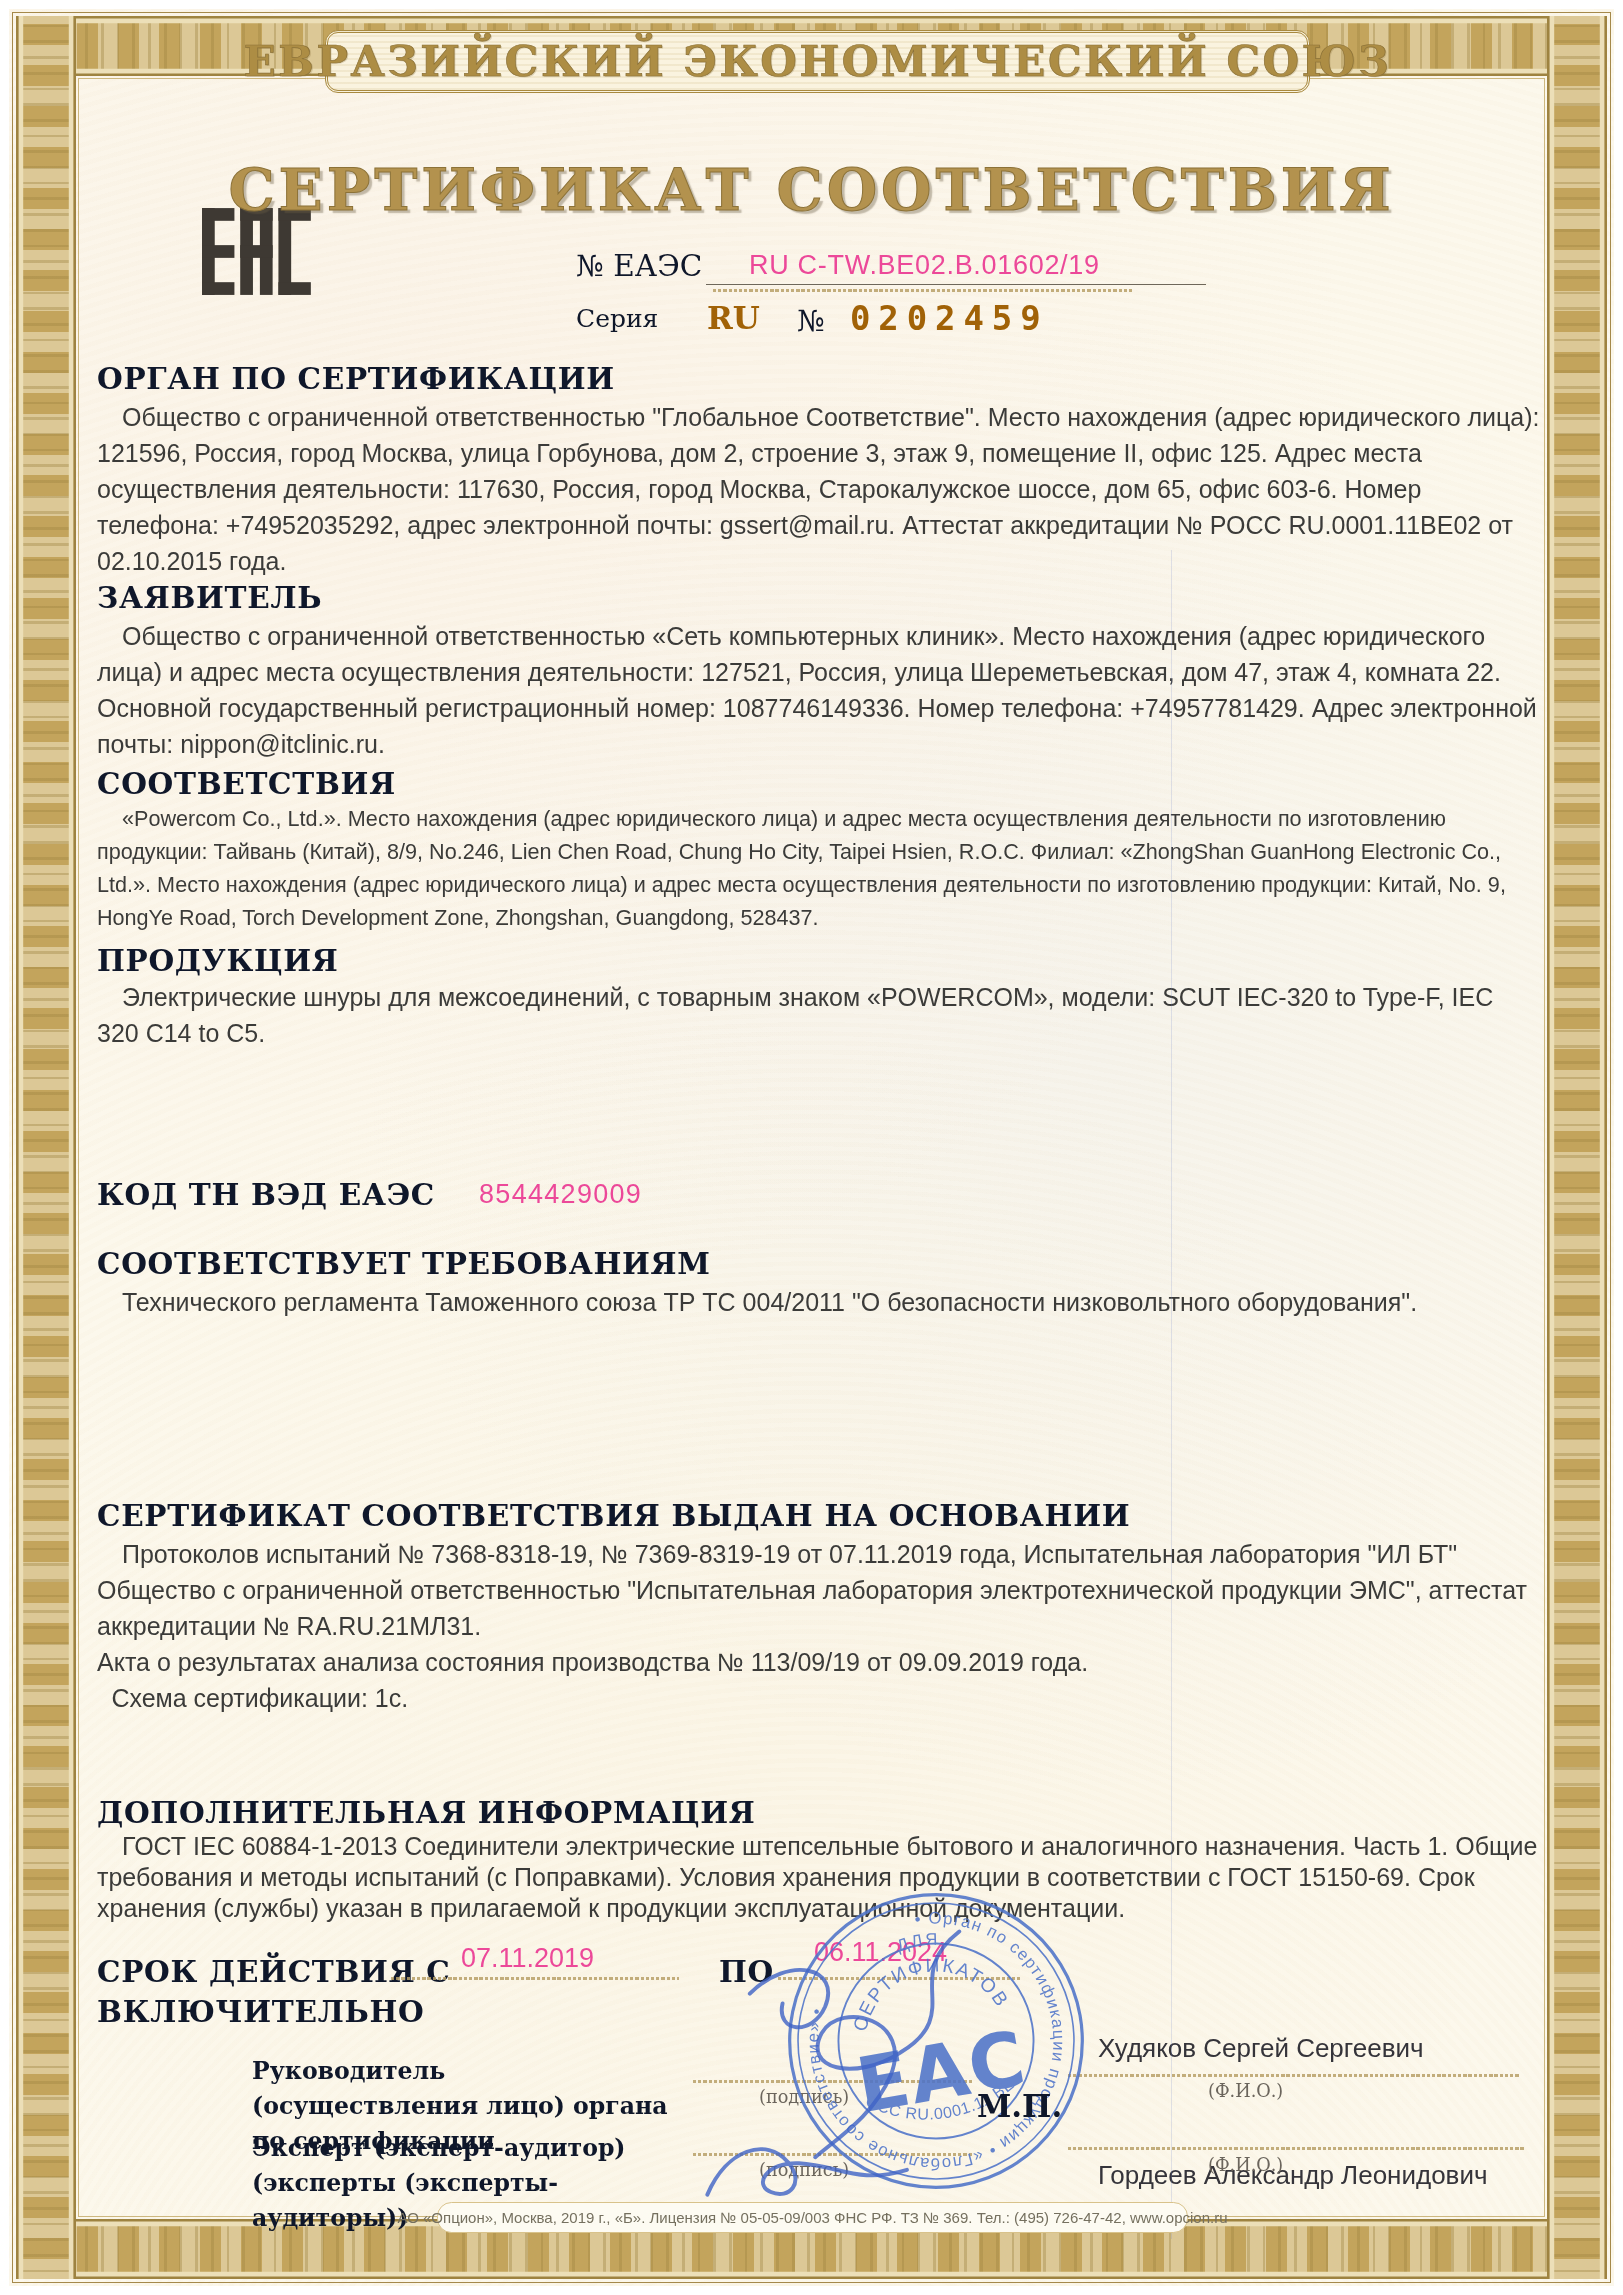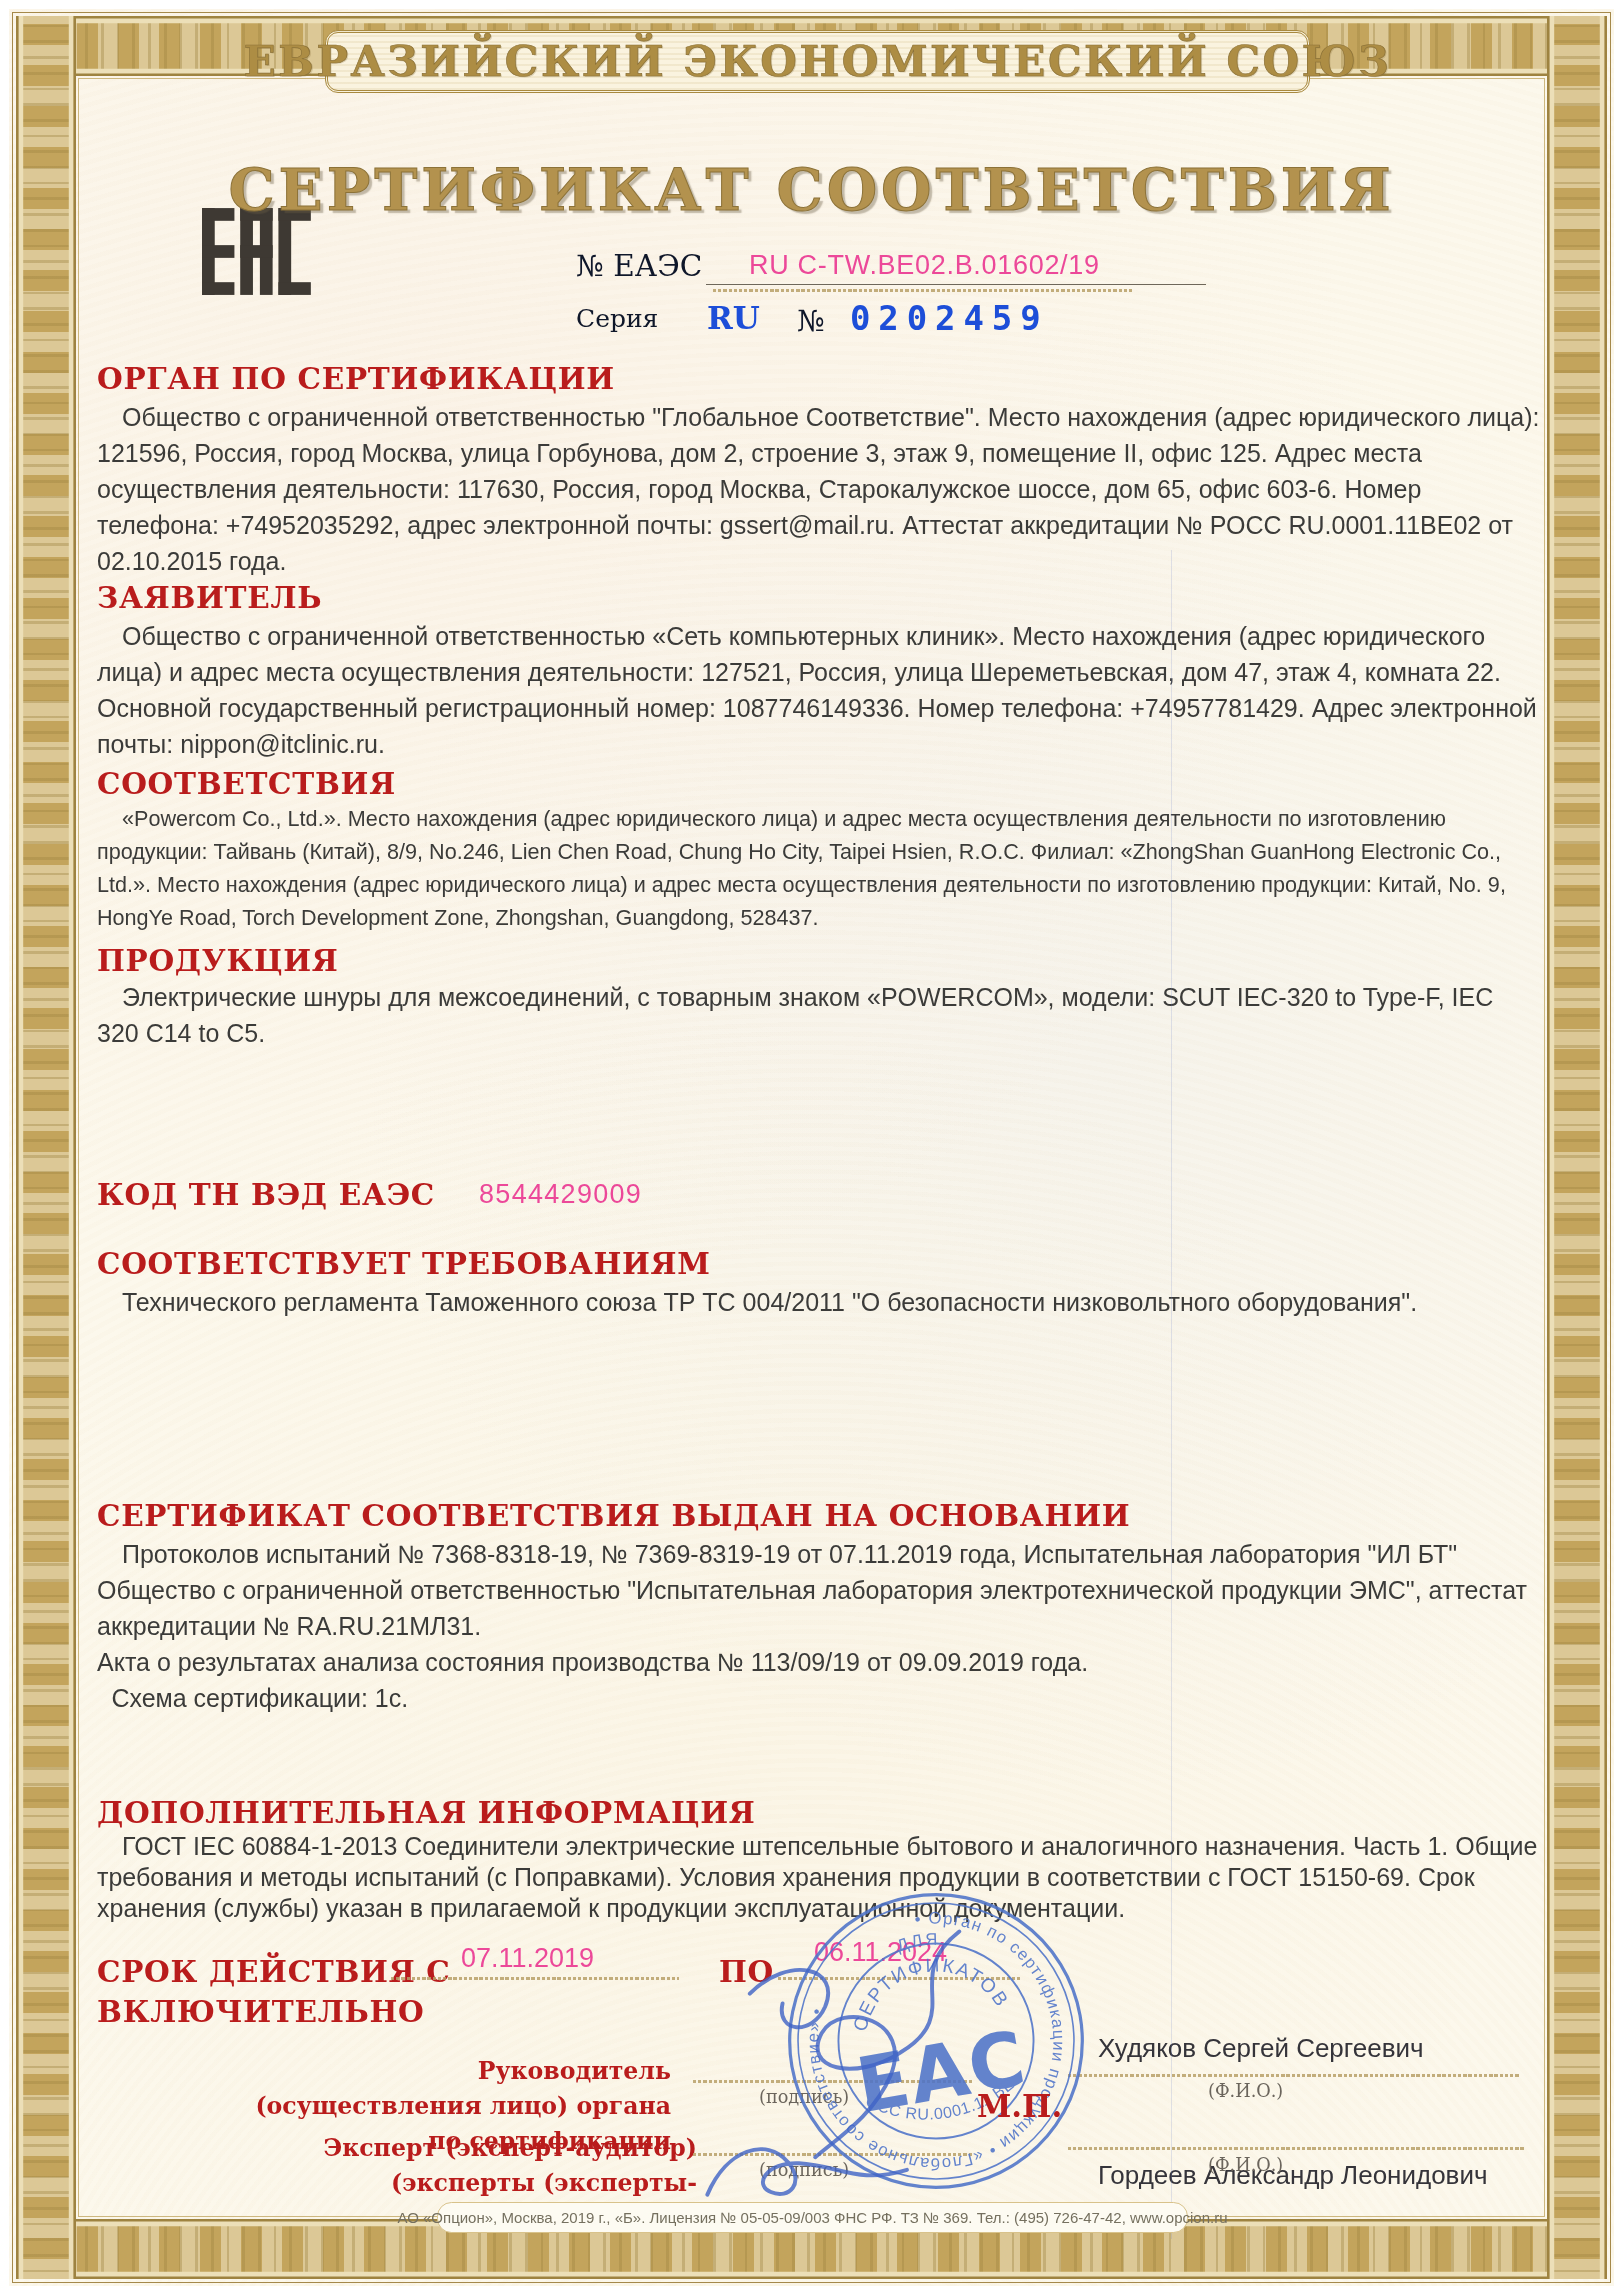--- a/index.html
+++ b/index.html
@@ -32,31 +32,31 @@
      background:#faf3df;border:3.9px double #a8893f;border-radius:13px;box-sizing:border-box;
      background-image:repeating-linear-gradient(0deg, rgba(180,150,80,.13) 0 2px, transparent 2px 5.9px);
      display:flex;align-items:center;justify-content:center;}
   .banner-text{font-family:"DejaVu Serif","Liberation Serif",serif;font-weight:bold;font-size:42px;
      color:#ad8d44;letter-spacing:2.6px;-webkit-text-stroke:0.7px #8c7238;
      text-shadow:1.3px 1.3px 0 rgba(140,115,60,.25);white-space:nowrap;}
   
   .cert-title{left:0;top:156px;width:1623px;text-align:center;z-index:3;
      font-family:"DejaVu Serif","Liberation Serif",serif;font-weight:bold;font-size:58px;letter-spacing:3.9px;
      color:#b3924e;-webkit-text-stroke:1px #8c7238;text-shadow:3.3px 3.3px 1.3px rgba(107,96,70,.4);white-space:nowrap;}
-  .serif-head{font-family:"DejaVu Serif","Liberation Serif",serif;font-weight:bold;color:#b91c1c;text-align:right;}
+  .serif-head{font-family:"DejaVu Serif","Liberation Serif",serif;font-weight:bold;color:#0f172a;}
   .sec-head{font-size:29.5px;letter-spacing:0.7px;z-index:3;white-space:nowrap;}
   .sec-body{font-size:25px;line-height:36px;color:#3b3b39;width:1443px;z-index:3;}
   .sec-body p{margin:0;text-indent:25px;}
   .sec-body p.noindent{text-indent:0;}
   .sec-body p.smindent{text-indent:14.4px;}
   .body-sm{font-size:21.6px;line-height:33px;}
   .body-tight{line-height:31px;}
   .gray-serif{font-family:"DejaVu Serif","Liberation Serif",serif;color:#0f172a;}
   .sans-val{font-family:"Liberation Sans","DejaVu Sans",sans-serif;color:#ec4899;}
-  .red{color:#1d4ed8;}
+  .red{color:#a16207;}
   .serial{font-family:"DejaVu Sans Mono","Liberation Mono",monospace;font-weight:bold;letter-spacing:7.9px;}
   .rule{height:1.3px;background:#6e675a;z-index:3;}
   .micro{height:2.6px;z-index:3;opacity:.85;
      background:repeating-linear-gradient(90deg,#b8a068 0 3.3px, rgba(0,0,0,0) 3.3px 5.2px);}
   .small-label{font-family:"DejaVu Serif","Liberation Serif",serif;font-size:17.7px;color:#6b655c;z-index:3;}
   .name{font-size:26px;color:#35343a;z-index:3;white-space:nowrap;}
   .sig-label{font-size:23.6px;line-height:35px;z-index:3;}
   .mp{font-size:31px;z-index:6;}
   .date{font-size:27px;z-index:3;}
   .stamp{z-index:5;opacity:.88;transform:rotate(-10deg);}

